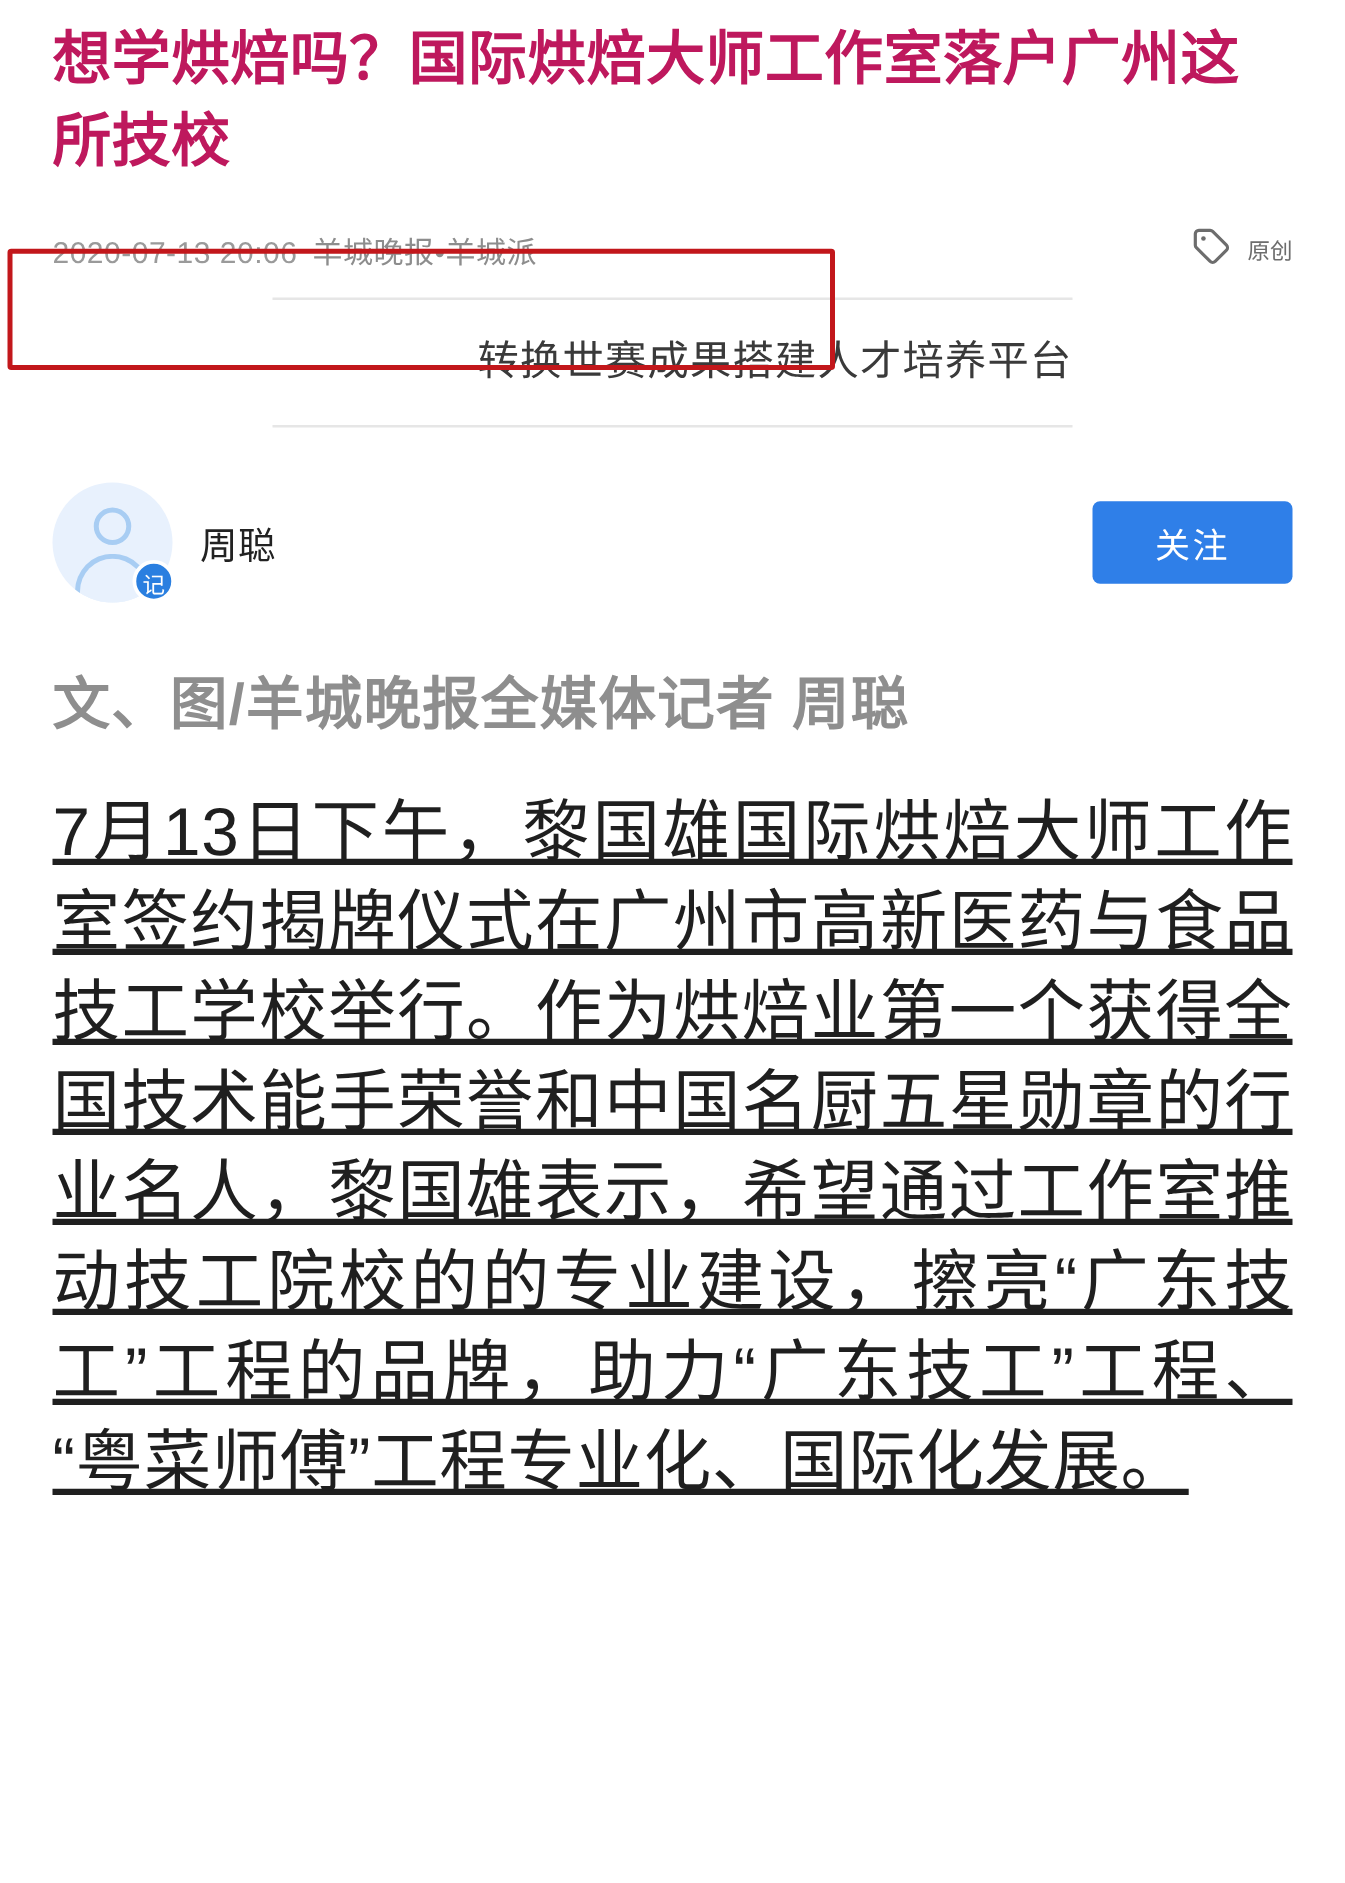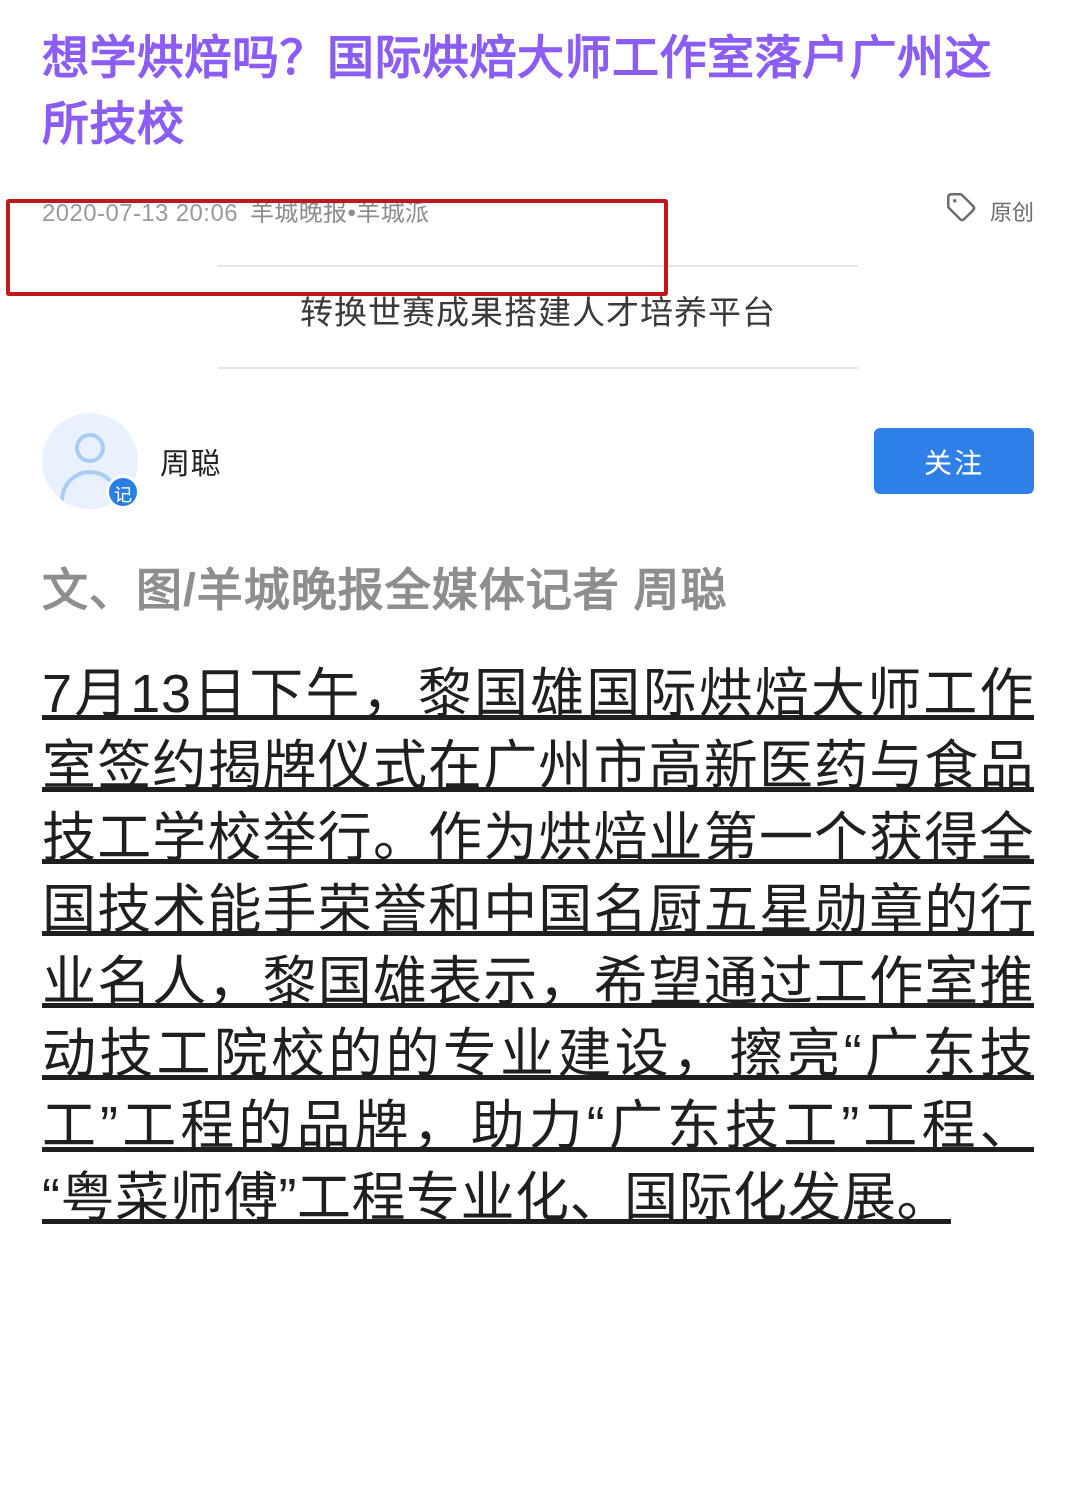--- a/index.html
+++ b/index.html
@@ -21,23 +21,23 @@
     height: 1506px;
     padding: 0 42px;
     position: relative;
   }
 
   
   .article-title {
     font-size: 47px;
     line-height: 66px;
     font-weight: 700;
-    color: #8b5cf6;
+    color: #be185d;
     letter-spacing: 0.5px;
-    padding-top: 25px;
+    padding-top: 14px;
     margin: 0;
   }
 
   
   .meta-row {
     display: flex;
     align-items: center;
     justify-content: space-between;
     margin-top: 26px;
     height: 54px;
@@ -47,46 +47,45 @@
     color: #9a9a9a;
     white-space: nowrap;
     letter-spacing: 0.4px;
     text-align: right;
   }
   .meta-left .meta-source { color: #8d8d8d; margin-left: 12px; }
   .meta-right {
     display: flex;
     align-items: center;
     gap: 12px;
-    font-size: 22px;
+    font-size: 18px;
     color: #6d6d6d;
   }
   .tag-icon { display: block; }
 
   
   .redbox {
     position: absolute;
     left: 6px;
     top: 199px;
     width: 662px;
     height: 97px;
     border: 4px solid #c2171b;
     border-radius: 3px;
     pointer-events: none;
   }
 
   
   .subtitle-block {
-    margin: 28px auto 0 auto;
+    margin: 12px auto 0 auto;
     width: 640px;
     padding: 26px 0 28px 0;
     border-top: 2px solid #e6e6e6;
     border-bottom: 2px solid #e6e6e6;
-    text-align: center;
-    font-family: Liberation Mono, monospace;
+    text-align: right;
   }
   .subtitle-text {
     font-size: 33px;
     line-height: 46px;
     color: #3a3a3a;
     font-weight: 400;
     letter-spacing: 1px;
   }
 
   

